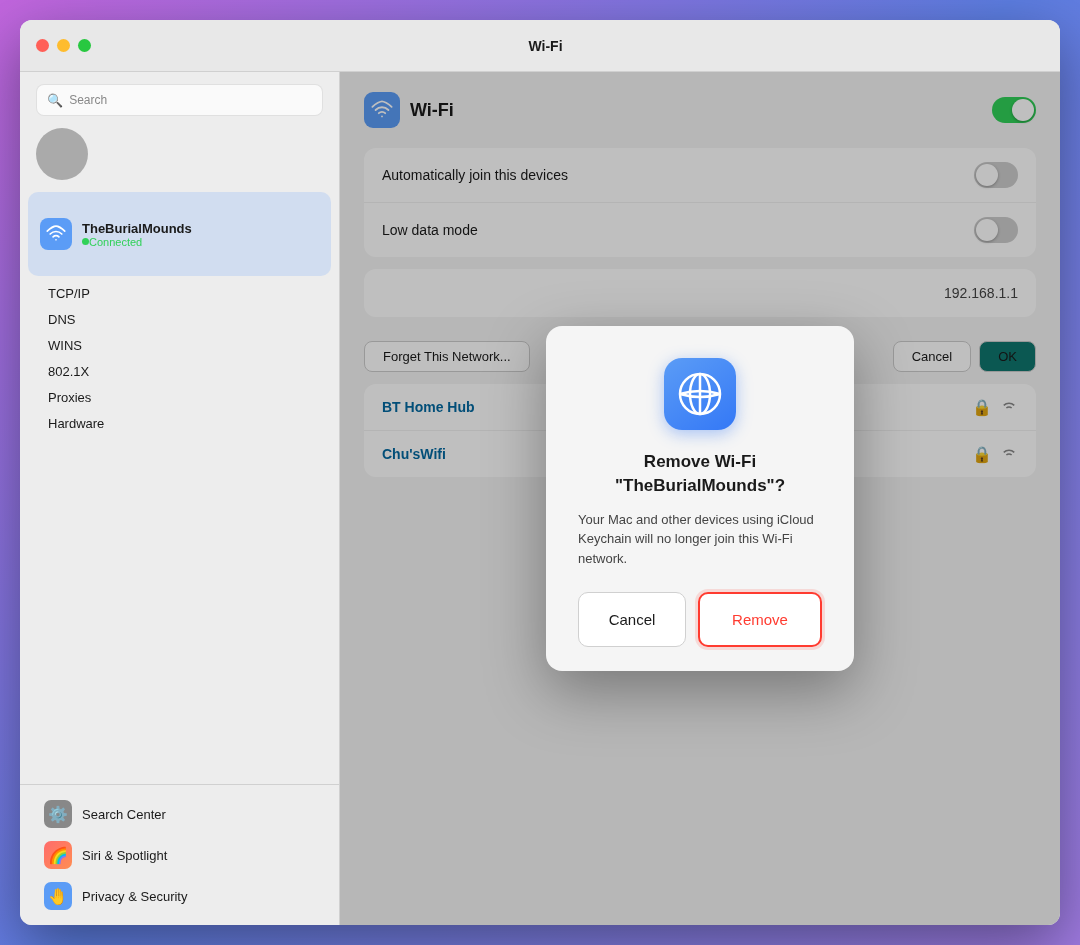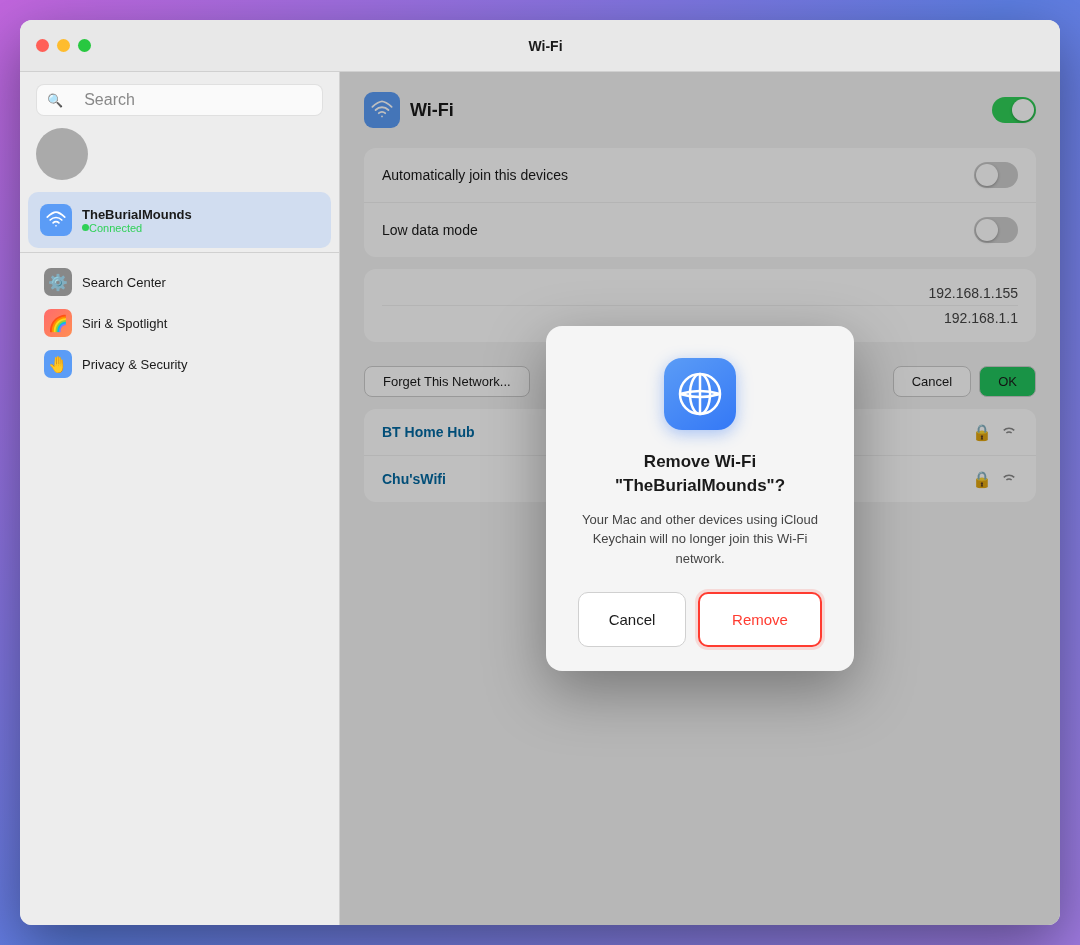--- a/index.html
+++ b/index.html
@@ -86,23 +86,22 @@
       align-items: center;
       padding: 0 10px;
       gap: 6px;
       border: 1px solid rgba(0,0,0,0.1);
     }
     .search-icon-svg {
       color: #888;
       font-size: 13px;
     }
     .search-placeholder {
-      font-size: 16px;
+      font-size: 12px;
       color: #888;
-      margin-left: 15px;
     }
 
     .sidebar-avatar {
       width: 52px;
       height: 52px;
       border-radius: 50%;
       background: #aaa;
       margin: 0 16px 8px;
       flex-shrink: 0;
     }
@@ -136,21 +135,21 @@
     .sidebar-item-label {
       font-size: 13px;
       color: #1a1a1a;
     }
 
     
     .network-item {
       background: rgba(100,160,255,0.2);
       border-radius: 10px;
       margin: 4px 8px;
-      padding: 12px 12px;
+      padding: 26px 12px;
       display: flex;
       align-items: center;
       gap: 10px;
     }
     .network-item-icon {
       width: 32px;
       height: 32px;
       background: #5b9cf6;
       border-radius: 8px;
       display: flex;
@@ -298,21 +297,21 @@
     .forget-btn, .cancel-btn, .ok-btn {
       padding: 7px 18px;
       border-radius: 8px;
       font-size: 13px;
       cursor: pointer;
       border: 1px solid #ccc;
       background: white;
       color: #1a1a1a;
     }
     .ok-btn {
-      background: #22c55e;
+      background: #0f766e;
     }
 
     .panel-networks {
       margin-top: 12px;
       background: white;
       border-radius: 12px;
       overflow: hidden;
     }
     .network-row {
       display: flex;
@@ -369,21 +368,21 @@
       font-weight: 700;
       color: #1a1a1a;
       text-align: center;
       margin-bottom: 12px;
       line-height: 1.4;
     }
 
     .dialog-message {
       font-size: 13px;
       color: #444;
-      text-align: center;
+      text-align: left;
       line-height: 1.5;
       margin-bottom: 24px;
     }
 
     .dialog-buttons {
       display: flex;
       gap: 12px;
       width: 100%;
     }
 
@@ -447,20 +446,28 @@
         </div>
         <div class="network-item-info">
           <div class="network-item-name">TheBurialMounds</div>
           <div class="network-item-status">
             <div class="status-dot"></div>
             <span>Connected</span>
           </div>
         </div>
       </div>
 
+      <div class="sidebar-items">
+        <div class="sidebar-plain-item">TCP/IP</div>
+        <div class="sidebar-plain-item">DNS</div>
+        <div class="sidebar-plain-item">WINS</div>
+        <div class="sidebar-plain-item">802.1X</div>
+        <div class="sidebar-plain-item">Proxies</div>
+        <div class="sidebar-plain-item">Hardware</div>
+      </div>
 
       <div class="sidebar-bottom">
         <div class="sidebar-item">
           <div class="sidebar-item-icon" style="background:#888;">⚙️</div>
           <span class="sidebar-item-label">Search Center</span>
         </div>
         <div class="sidebar-item">
           <div class="sidebar-item-icon" style="background:linear-gradient(135deg,#ff6b6b,#ff8e53);">🌈</div>
           <span class="sidebar-item-label">Siri &amp; Spotlight</span>
         </div>
@@ -496,23 +503,20 @@
         </div>
         <div class="settings-row">
           <span class="settings-row-label">Low data mode</span>
           <div class="toggle-switch">
             <div class="toggle-knob"></div>
           </div>
         </div>
       </div>
 
       <div class="ip-section">
-        <div class="ip-row">
-          <span>192.168.1.155</span>
-        </div>
         <div class="ip-row">
           <span>192.168.1.1</span>
         </div>
       </div>
 
       <div class="bottom-buttons">
         <button class="forget-btn">Forget This Network...</button>
         <div style="display:flex;gap:8px;">
           <button class="cancel-btn">Cancel</button>
           <button class="ok-btn">OK</button>

